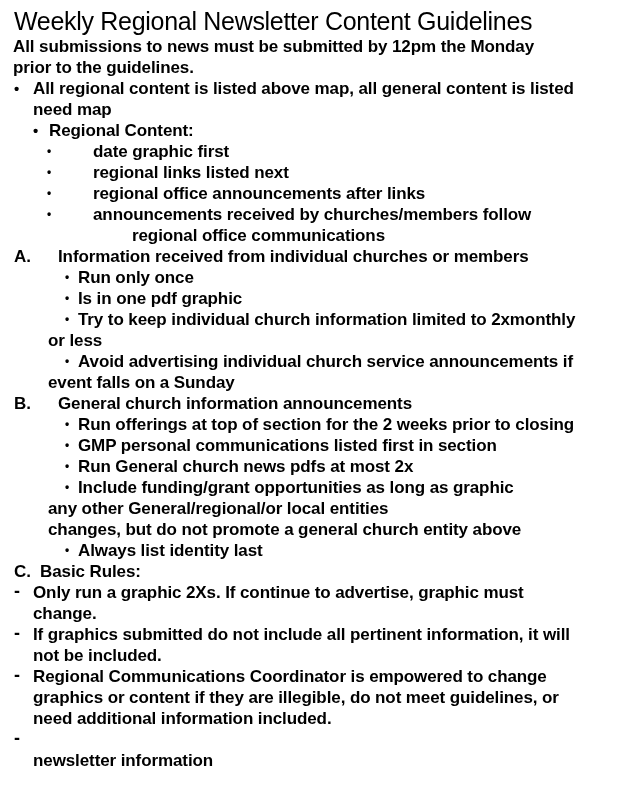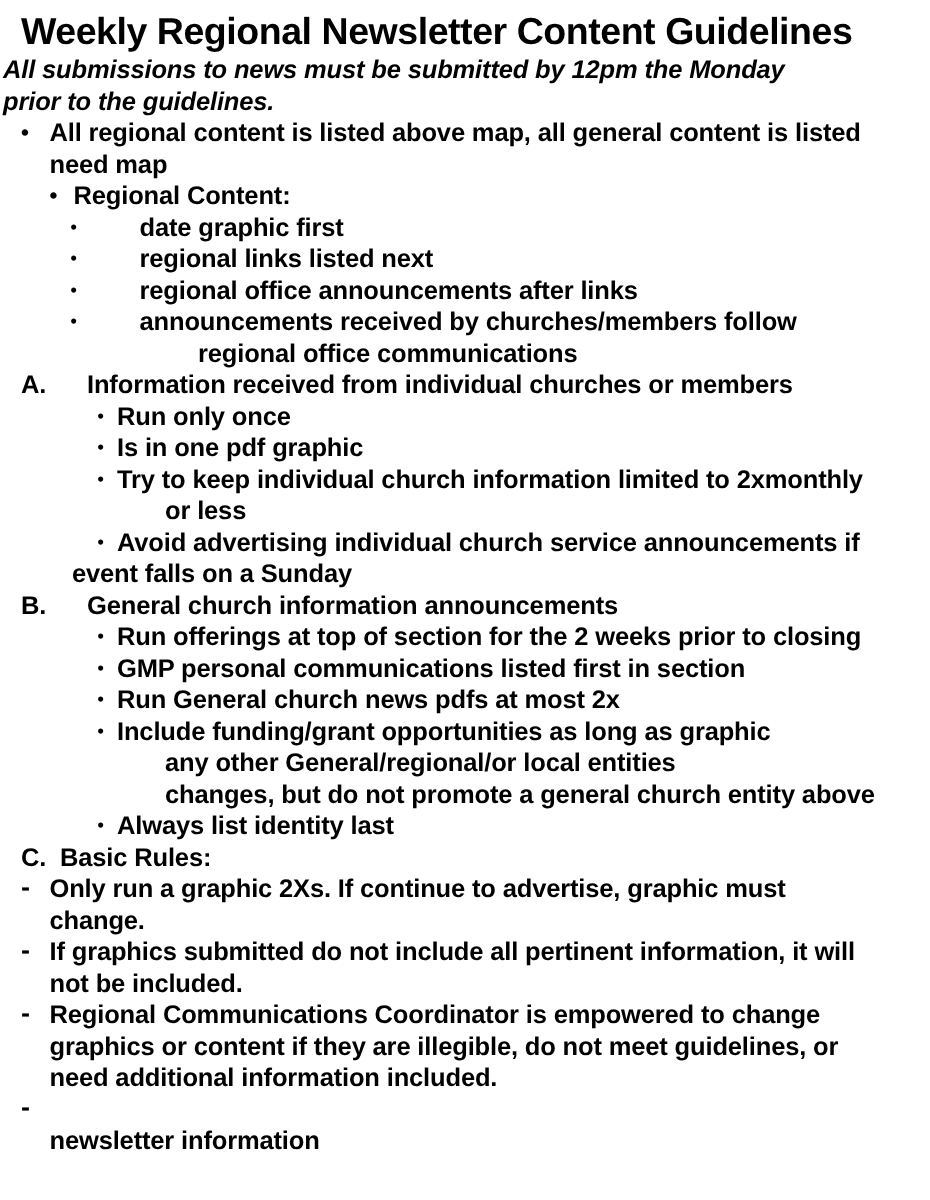--- a/index.html
+++ b/index.html
@@ -18,51 +18,51 @@
     position: relative;
     width: 620px;
     height: 800px;
     padding-top: 6px;
     box-sizing: border-box;
   }
   .title {
     margin: 0 0 0 14px;
     font-size: 25px;
     line-height: 30px;
-    font-weight: 700;
+    font-weight: 400;
     letter-spacing: -0.3px;
     white-space: nowrap;
   }
   .line {
     position: relative;
     height: 21px;
     line-height: 21px;
     font-size: 17px;
     font-weight: 700;
     white-space: nowrap;
     letter-spacing: -0.1px;
   }
   .mk {
     position: absolute;
     top: 0;
     line-height: 21px;
     font-weight: 700;
   }
   
-  .t-p        { padding-left: 2px; font-style: italic; }
+  .t-p        { padding-left: 13px; }
   .t-b1       { padding-left: 33px; }  .t-b1 > .mk  { left: 14px; font-size: 15px; }
   .t-b1c      { padding-left: 33px; }
   .t-b2       { padding-left: 49px; }  .t-b2 > .mk  { left: 33px; font-size: 15px; }
   .t-b3       { padding-left: 93px; }  .t-b3 > .mk  { left: 47px; font-size: 12px; }
   .t-b3c      { padding-left: 132px; }
   .t-sec      { padding-left: 58px; }  .t-sec > .sec-label  { left: 14px; }
   .t-secC     { padding-left: 40px; }  .t-secC > .sec-label { left: 14px; }
   .t-ab       { padding-left: 78px; }  .t-ab > .mk  { left: 65px; font-size: 12px; }
   .t-abc      { padding-left: 48px; }
-  .t-abc2     { padding-left: 110px; }
+  .t-abc2     { padding-left: 48px; }
   .t-dash     { padding-left: 33px; }  .t-dash > .mk { left: 14px; font-size: 18px; top: -1px; }
   .t-dashc    { padding-left: 33px; }
   .sec-label {
     position: absolute;
     top: 0;
     line-height: 21px;
     font-weight: 700;
   }
 </style>
 </head>

